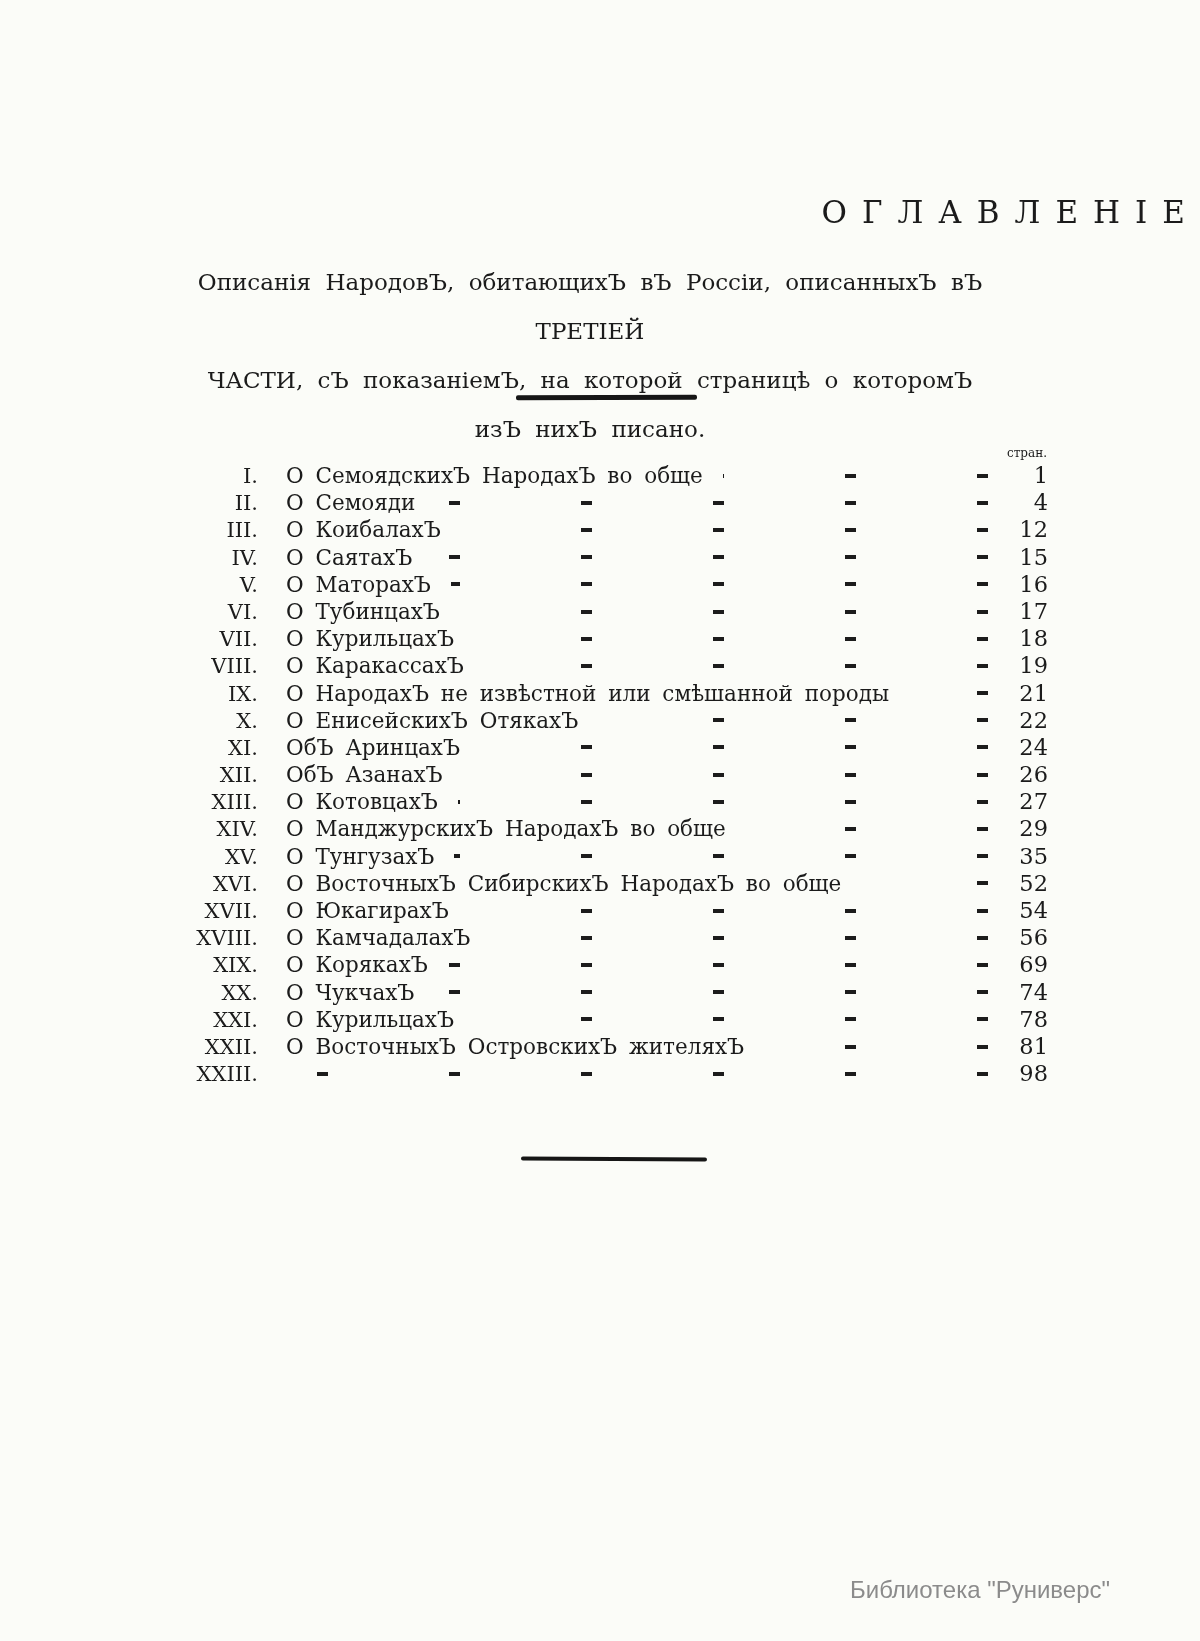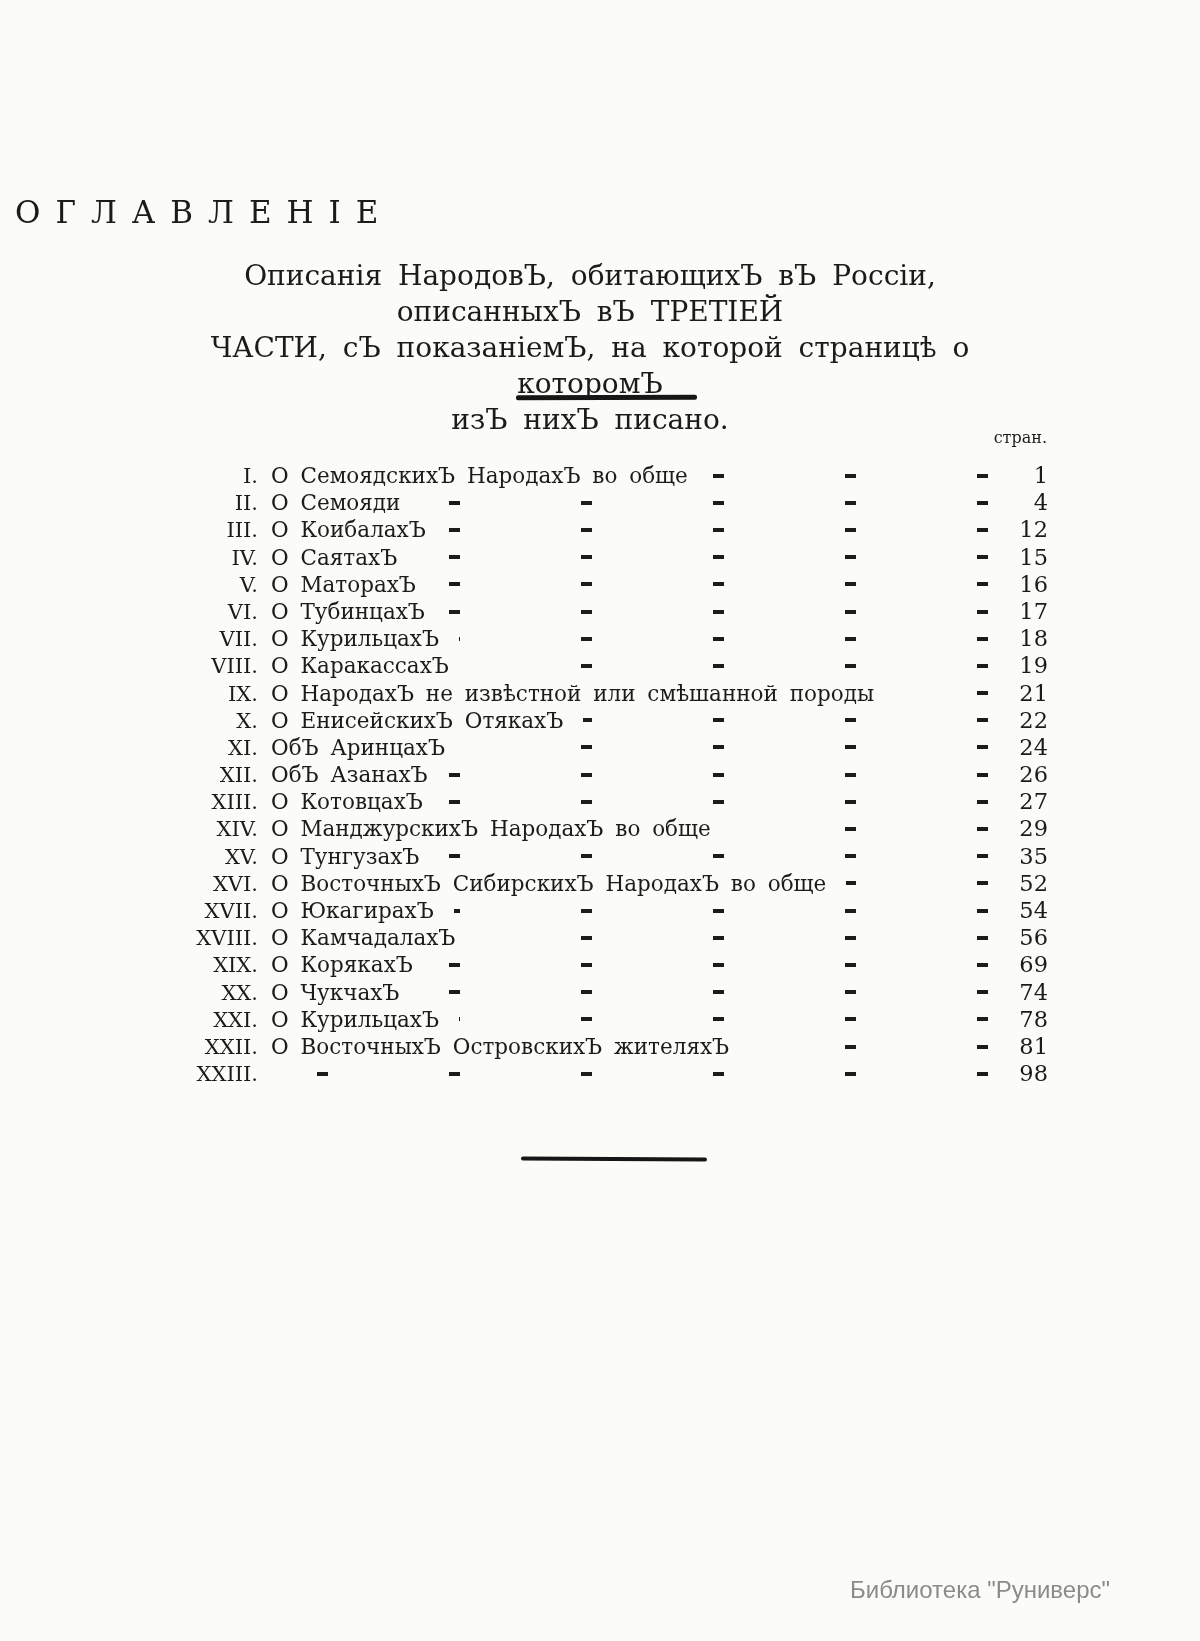--- a/index.html
+++ b/index.html
@@ -13,35 +13,35 @@
     background: #fbfcf8;
     color: #1b1b1b;
     font-family: "DejaVu Serif", serif;
     overflow: hidden;
   }
   .page-title {
     position: absolute;
     top: 194px;
     left: 0;
     width: 100%;
-    text-align: left;
+    text-align: right;
     font-size: 31px;
     letter-spacing: 15px;
     padding-left: 15px;
     box-sizing: border-box;
     white-space: nowrap;
   }
   .intro {
     position: absolute;
     top: 258px;
     left: 150px;
     width: 880px;
     text-align: center;
-    font-size: 28px;
-    line-height: 36px;
+    font-size: 23px;
+    line-height: 49px;
     word-spacing: 7px;
   }
   .divider {
     position: absolute;
     background: #161616;
     border-radius: 2px;
   }
   .divider-top {
     top: 395px;
     left: 516px;
@@ -51,23 +51,23 @@
   }
   .divider-bottom {
     top: 1157px;
     left: 521px;
     width: 186px;
     height: 4px;
     transform: rotate(0.3deg);
   }
   .col-header {
     position: absolute;
-    top: 428px;
+    top: 446px;
     right: 153px;
-    font-size: 16px;
+    font-size: 12px;
   }
   .toc {
     position: absolute;
     top: 462px;
     left: 148px;
     width: 900px;
   }
   .toc-row {
     display: flex;
     align-items: baseline;
@@ -75,21 +75,21 @@
     line-height: 27.2px;
     white-space: nowrap;
   }
   .entry-num {
     width: 110px;
     text-align: right;
     font-size: 21px;
     flex: 0 0 auto;
   }
   .entry-title {
-    margin-left: 13px;
+    margin-left: 28px;
     font-size: 21.5px;
     word-spacing: 5px;
     flex: 0 0 auto;
   }
   .dot-leader {
     flex: 1 1 auto;
     align-self: center;
     height: 4px;
     margin: 0 10px 0 20px;
     background-image: repeating-linear-gradient(to left, #1c1c1c 0px, #1c1c1c 11px, transparent 11px, transparent 132px);

